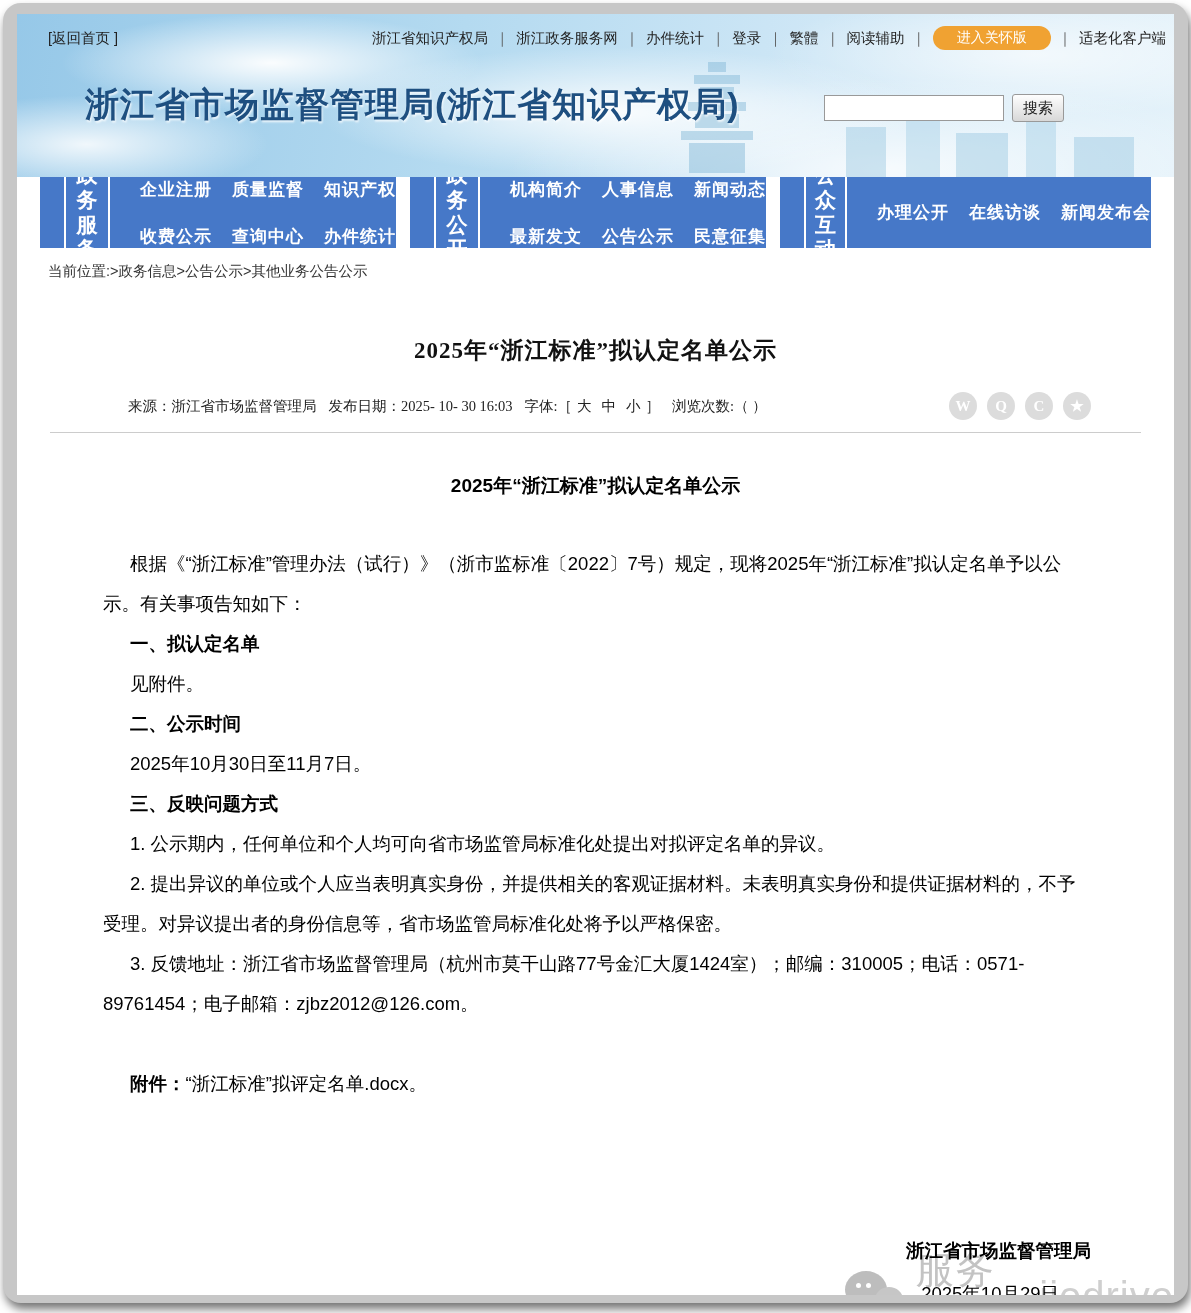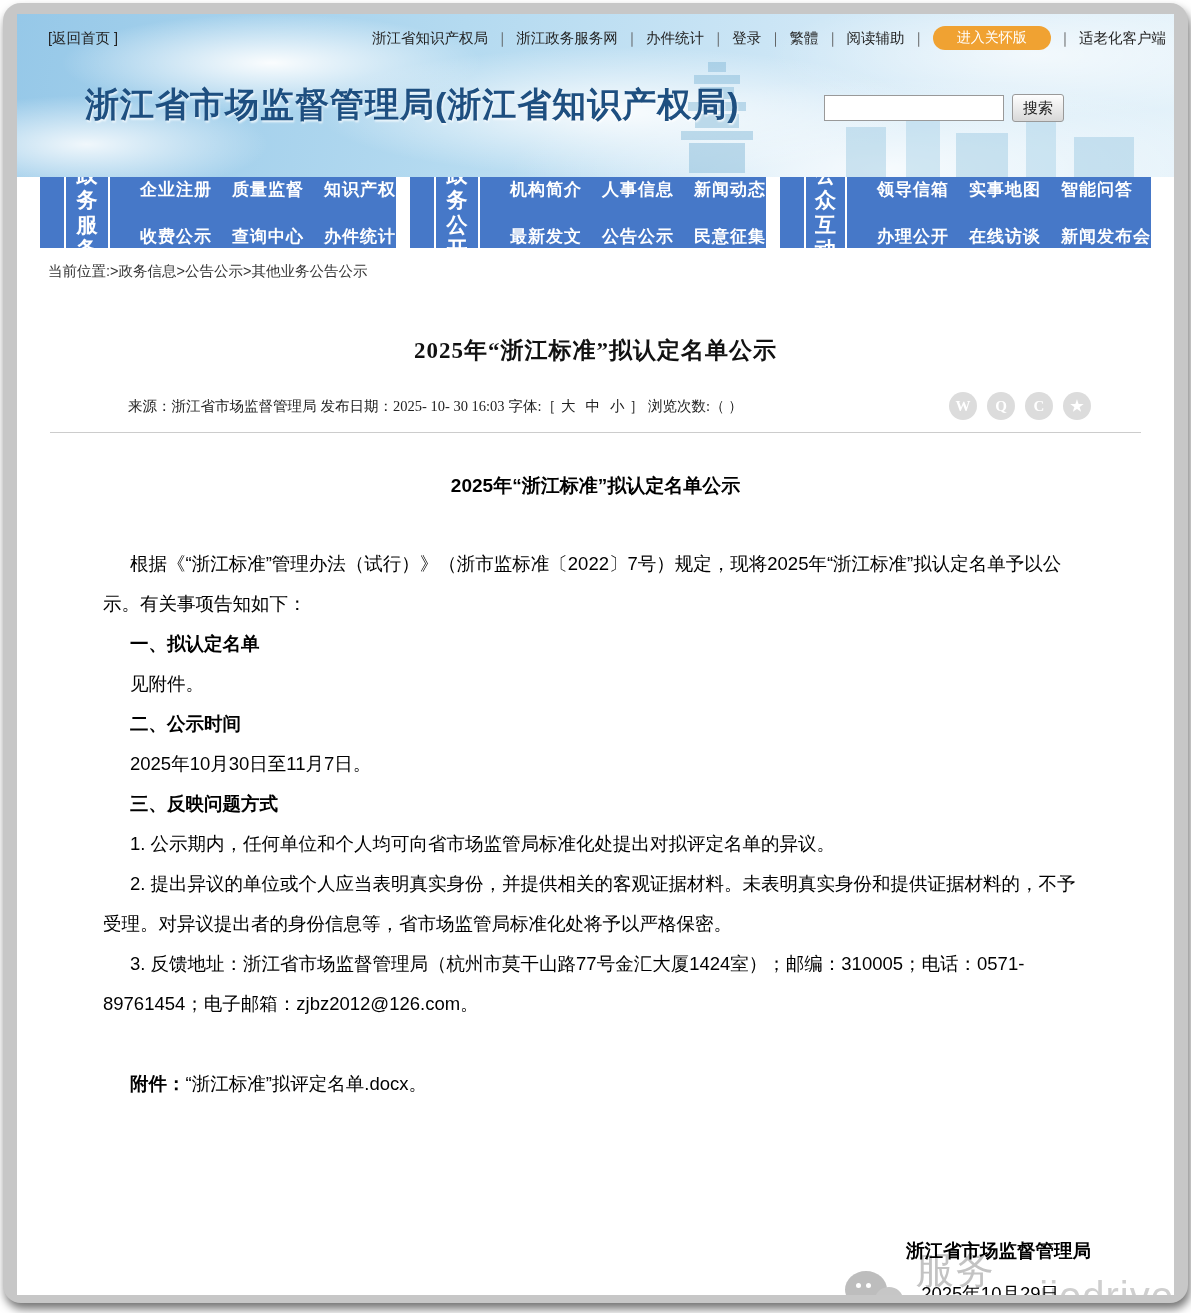--- a/index.html
+++ b/index.html
@@ -62,21 +62,21 @@
 
   .breadcrumb { margin:14px 0 0 31px; font-size:14.5px; color:#333; }
 
   
   .article { padding:0 33px; position:relative; z-index:2; }
   .article-title { text-align:center; font-family:"Liberation Serif", serif; font-weight:bold;
                    font-size:23px; color:#111; margin-top:54px; letter-spacing:1px; }
   .meta { display:flex; align-items:center; margin-top:26px; padding-left:78px;
           font-family:"Liberation Serif", serif; font-size:14.5px; color:#222; }
   .meta span { white-space:pre; }
-  .mgap { margin-left:4px; }
+  .mgap { margin-left:12px; }
   .fsize { margin:0 5px; cursor:pointer; }
   .share { margin-left:auto; margin-right:50px; display:flex; gap:10px; }
   .sicon { width:28px; height:28px; border-radius:50%; background:#dcdcdc; color:#fff;
            display:flex; align-items:center; justify-content:center; font-size:15px;
            font-weight:bold; }
   .divider { border:none; border-top:1px solid #ccc; margin:12px 0 0; }
 
   .body-title { text-align:center; font-size:19px; font-weight:bold; margin-top:40px;
                 color:#000; }
   .body-text { padding:45px 48px 0 53px; font-size:18.5px; line-height:40px; color:#000; }
@@ -182,25 +182,20 @@
               <a class="nav-link" href="#">最新发文</a>
               <a class="nav-link" href="#">公告公示</a>
               <a class="nav-link" href="#">民意征集</a>
             </div>
           </div>
         </div>
         <div class="nav-block">
           <div class="nav-badge">公众<br>互动</div>
           <div class="nav-links">
             <div class="nav-row">
-              <a class="nav-link" href="#">领导信箱</a>
-              <a class="nav-link" href="#">实事地图</a>
-              <a class="nav-link" href="#">智能问答</a>
-            </div>
-            <div class="nav-row">
               <a class="nav-link" href="#">办理公开</a>
               <a class="nav-link" href="#">在线访谈</a>
               <a class="nav-link" href="#">新闻发布会</a>
             </div>
           </div>
         </div>
       </div>
 
     <div class="breadcrumb">当前位置:&gt;政务信息&gt;公告公示&gt;其他业务公告公示</div>
 

